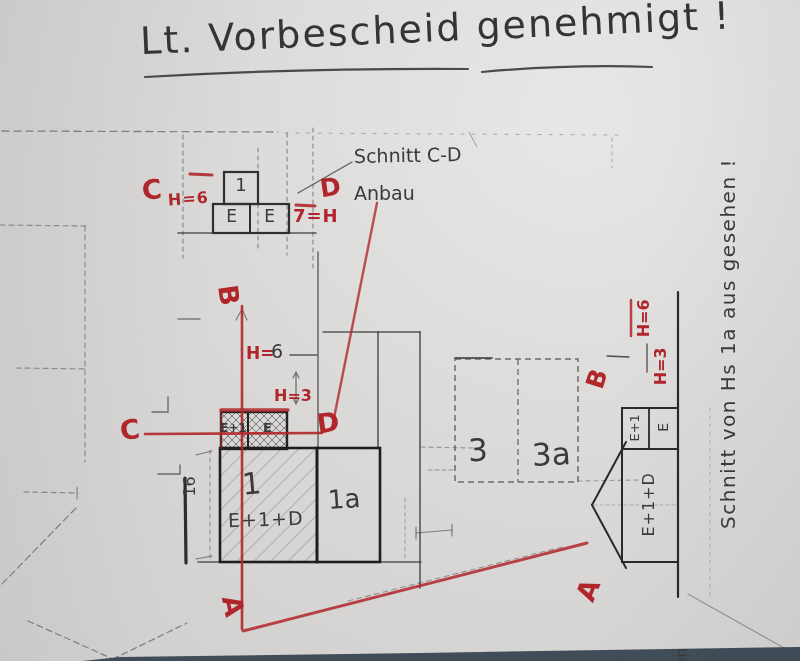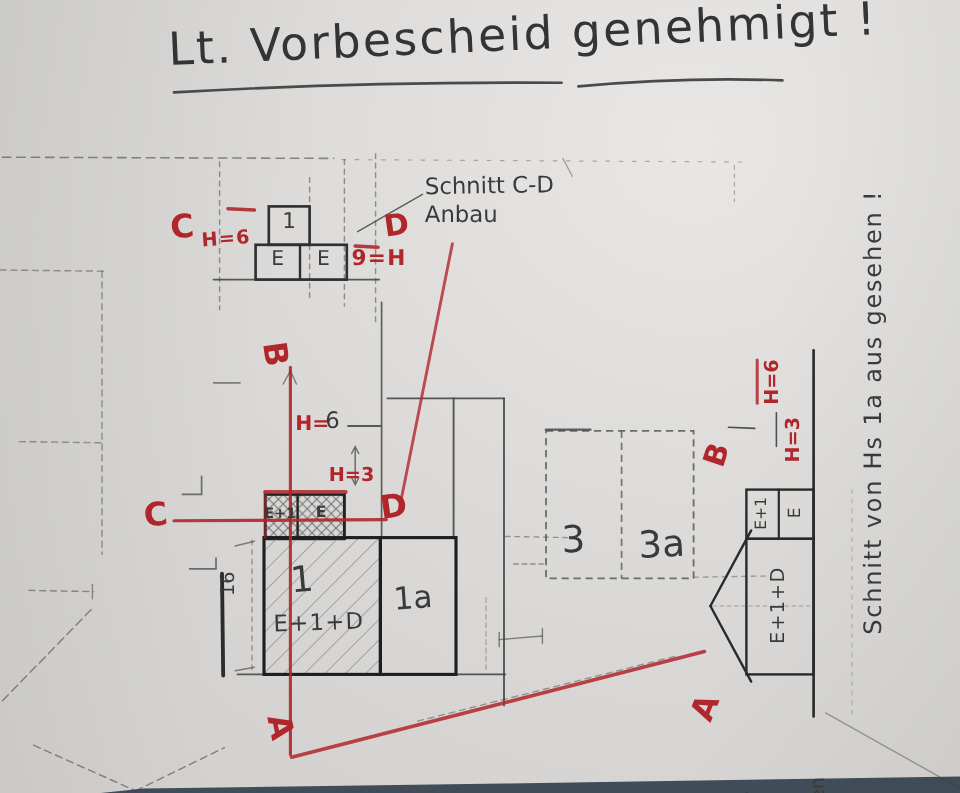--- a/index.html
+++ b/index.html
@@ -133,29 +133,29 @@
       <path d="M145,77 Q300,68 468,69" stroke-width="2.2"></path>
       <path d="M482,72 Q570,64 652,67" stroke-width="2.2"></path>
     </g>
 
     <polygon points="82,661 800,661 800,647 420,653 120,657" fill="#33404d" opacity="0.92"></polygon>
   </svg>
 
   <div class="t hand" style="left:140px;top:10px;width:560px;font-size:38px;transform:rotate(-2.5deg);letter-spacing:2px;color:#343434;">Lt. Vorbescheid genehmigt !</div>
 
   <div class="t" style="left:354px;top:146px;font-size:19px;transform:rotate(-1deg);">Schnitt C-D</div>
-  <div class="t" style="left:354px;top:170px;font-size:19px;">Anbau</div>
+  <div class="t" style="left:354px;top:184px;font-size:19px;">Anbau</div>
 
   <div class="t red" style="left:142px;top:176px;font-size:27px;transform:rotate(-5deg);">C</div>
   <div class="t red" style="left:168px;top:191px;font-size:16px;transform:rotate(-4deg);letter-spacing:1px;">H=6</div>
   <div class="t ctr" style="left:224px;top:176px;width:34px;font-size:18px;">1</div>
   <div class="t ctr" style="left:213px;top:208px;width:37px;font-size:17px;">E</div>
   <div class="t ctr" style="left:250px;top:208px;width:39px;font-size:17px;">E</div>
   <div class="t red" style="left:320px;top:175px;font-size:25px;transform:rotate(-8deg);">D</div>
-  <div class="t red" style="left:293px;top:207px;font-size:18px;letter-spacing:1px;">9=H</div>
+  <div class="t red" style="left:293px;top:207px;font-size:18px;letter-spacing:1px;">7=H</div>
 
   <div class="t red rot" style="left:218px;top:281px;font-size:27px;transform:rotate(82deg);">B</div>
   <div class="t red" style="left:246px;top:345px;font-size:17px;">H=</div>
   <div class="t" style="left:271px;top:342px;font-size:19px;">6</div>
   <div class="t red" style="left:274px;top:388px;font-size:16px;">H=3</div>
   <div class="t red" style="left:120px;top:416px;font-size:27px;transform:rotate(-6deg);">C</div>
   <div class="t red" style="left:317px;top:409px;font-size:27px;transform:rotate(-8deg);">D</div>
   <div class="t ctr" style="left:219px;top:422px;width:29px;font-size:12px;font-weight:700;">E+1</div>
   <div class="t ctr" style="left:248px;top:421px;width:39px;font-size:13px;font-weight:700;">E</div>
   <div class="t" style="left:242px;top:468px;font-size:30px;transform:rotate(-5deg);">1</div>

